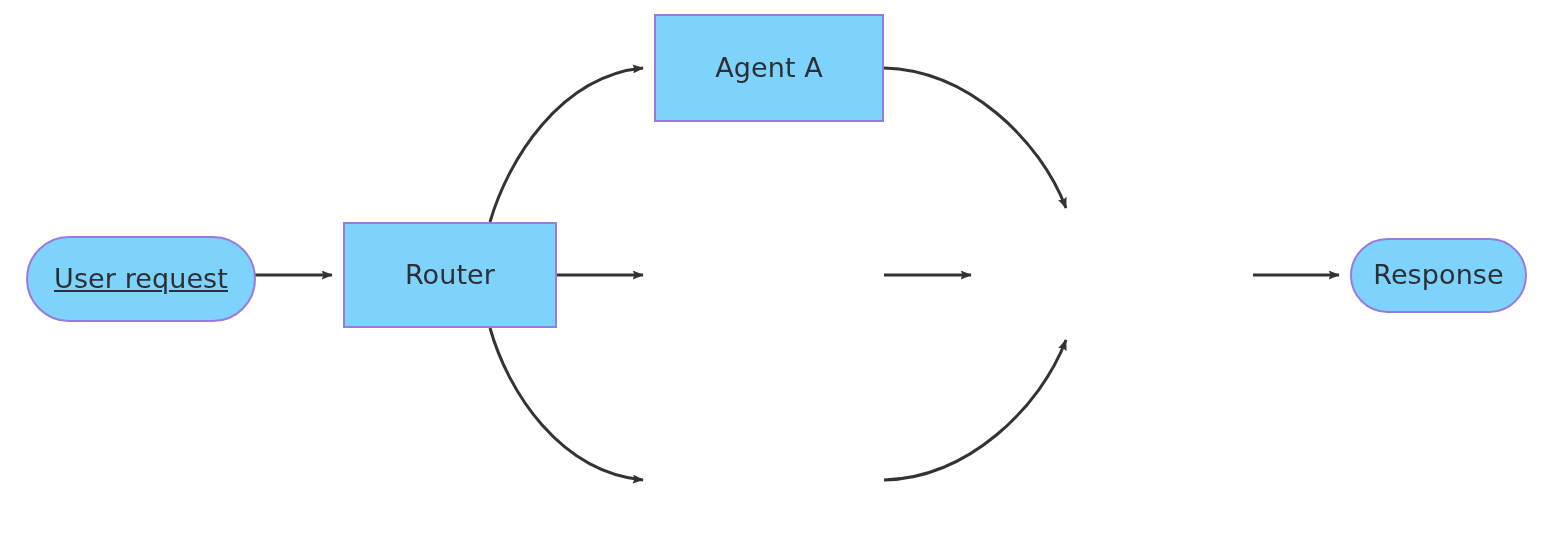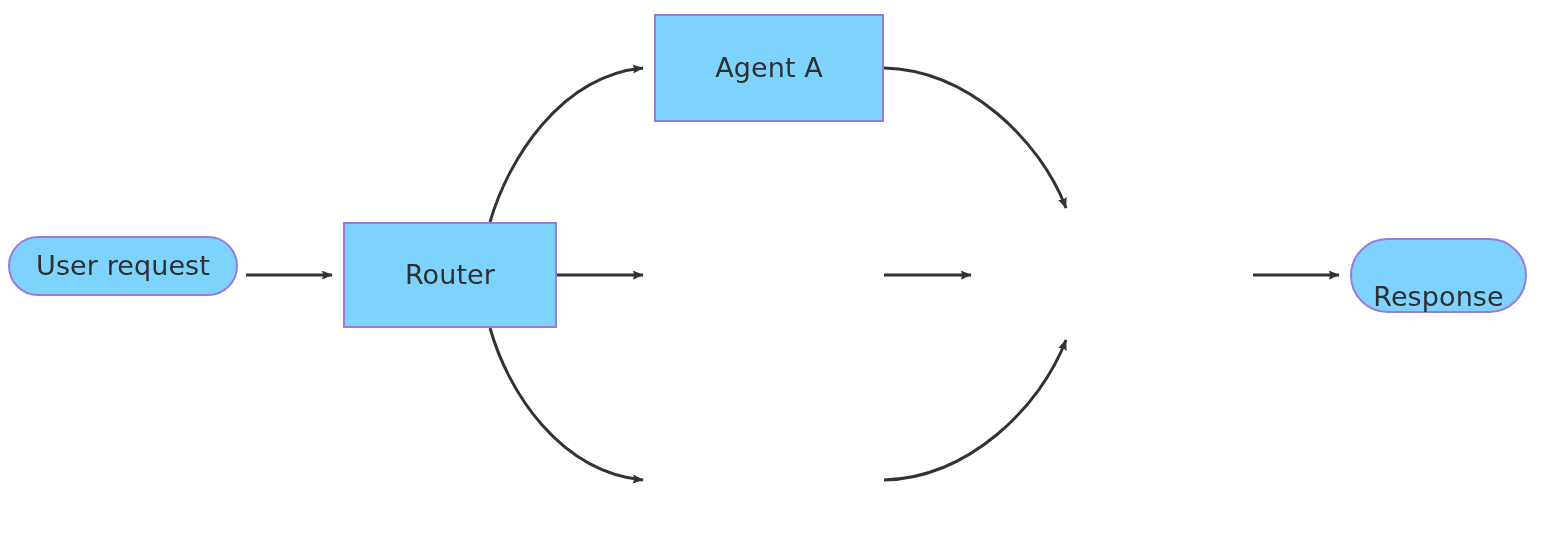--- a/index.html
+++ b/index.html
@@ -74,32 +74,32 @@
 
     <path d="M 884 68 C 968 70 1040 140 1066 208" fill="none" stroke="#333333" stroke-width="3" marker-end="url(#arrowhead)"></path>
 
     <path d="M 884 275 L 971 275" fill="none" stroke="#333333" stroke-width="3" marker-end="url(#arrowhead)"></path>
 
     <path d="M 884 480 C 968 478 1040 408 1066 340" fill="none" stroke="#333333" stroke-width="3" marker-end="url(#arrowhead)"></path>
 
     <path d="M 1253 275 L 1339 275" fill="none" stroke="#333333" stroke-width="3" marker-end="url(#arrowhead)"></path>
   </svg>
 
-  <div class="node stadium" style="left:8px; top:236px; width:230px; height:60px;">
+  <div class="node stadium" style="left:26px; top:236px; width:230px; height:86px;text-decoration:underline;">
     <span class="node-label">User request</span>
   </div>
 
   <div class="node rect" style="left:343px; top:222px; width:214px; height:106px;align-items:center;">
     <span class="node-label">Router</span>
   </div>
 
   <div class="node rect" style="left:654px; top:14px; width:230px; height:108px;">
     <span class="node-label">Agent A</span>
   </div>
 
 
 
 
-  <div class="node stadium" style="left:1350px; top:238px; width:177px; height:75px;align-items:flex-end;">
+  <div class="node stadium" style="left:1350px; top:238px; width:177px; height:75px;">
     <span class="node-label">Response</span>
   </div>
 
 </div>
 
 </body></html>

